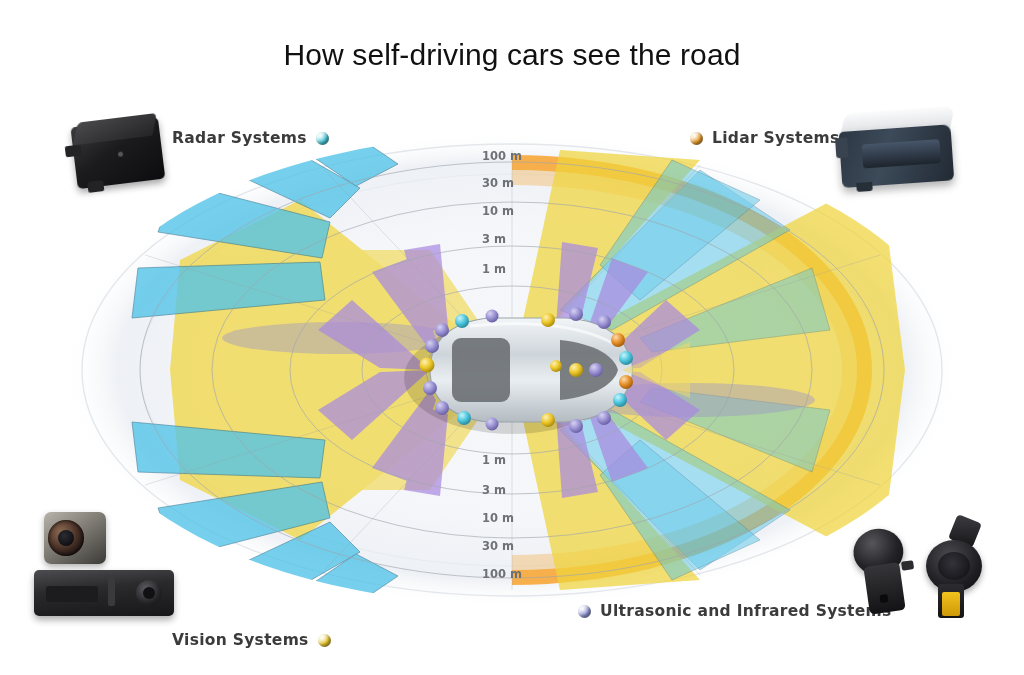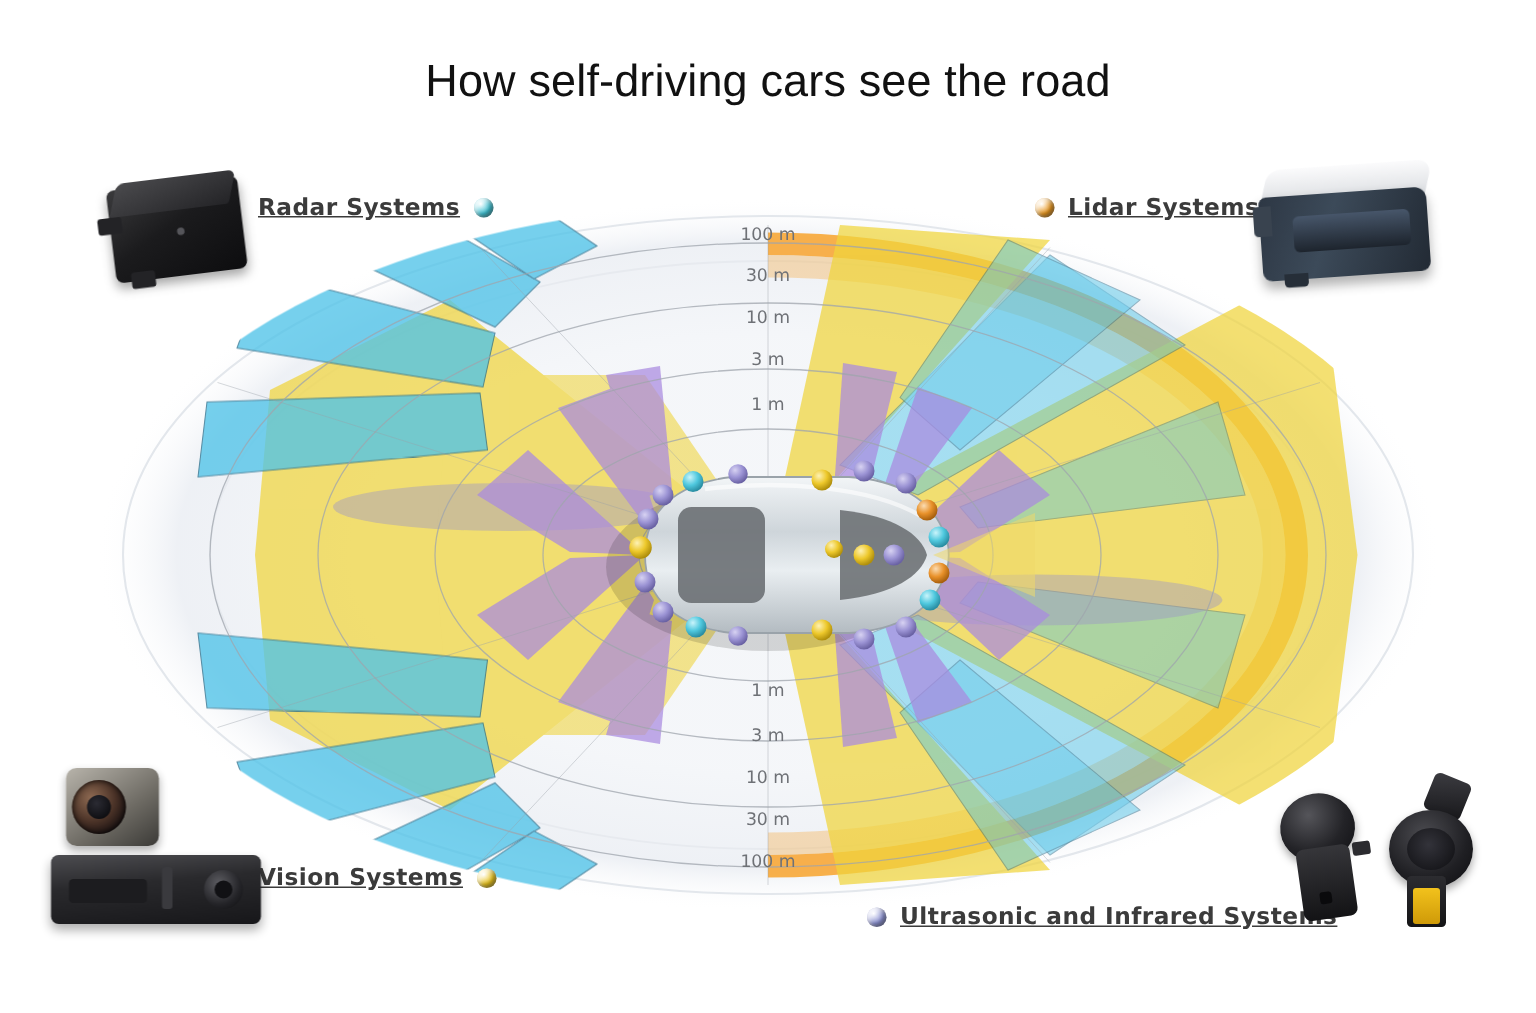--- a/index.html
+++ b/index.html
@@ -23,29 +23,29 @@
 
   
   .legend {
     position:absolute;
     display:flex; align-items:center; gap:9px;
     font-family:"DejaVu Sans", sans-serif;
     font-size:15.5px; font-weight:700; color:#3b3b3b;
     letter-spacing:0.3px;
     white-space:nowrap;
   }
-  .legend .txt { line-height:1;text-decoration:underline; }
+  .legend .txt { line-height:1; }
   .dot {
     width:13px; height:13px; border-radius:50%;
     flex:0 0 auto;
     box-shadow:inset -2px -2px 3px rgba(0,0,0,.38), inset 2px 2px 3px rgba(255,255,255,.75);
   }
   #lg-radar      { left:172px; top:131px; }
   #lg-lidar      { left:690px; top:131px; }
-  #lg-vision     { left:172px; top:578px; }
+  #lg-vision     { left:172px; top:633px; }
   #lg-ultrasonic { left:578px; top:604px; }
 
   
   .device { position:absolute; }
 
   
   #dev-radar { left:64px; top:112px; width:108px; height:84px; transform:rotate(-7deg); }
   #dev-radar .body{
     position:absolute; left:10px; top:10px; width:88px; height:62px;
     background:linear-gradient(150deg,#3a3a3c 0%,#1b1b1d 45%,#0d0d0f 100%);
@@ -183,22 +183,22 @@
   }
   #dev-ultra .s2 .yellow{
     position:absolute; left:20px; top:74px; width:18px; height:24px;
     background:linear-gradient(180deg,#f2c21c,#cf9a08); border-radius:2px;
   }
 
   
   .ring-label {
     position:absolute;
     font-family:"DejaVu Sans", sans-serif;
-    font-size:11.5px; color:#6e7176; font-weight:400;
-    white-space:nowrap; text-align:center; width:60px;
+    font-size:11.5px; color:#6e7176; font-weight:700;
+    white-space:nowrap; text-align:left; width:60px;
   }
 </style>
 </head>
 <body>
 
 <div id="stage">
 
   <svg id="diagram" width="1024" height="675" viewBox="0 0 1024 675" style="position:absolute;left:0;top:0;">
     <defs>
       <radialGradient id="haloGrad" cx="50%" cy="50%" r="50%">

